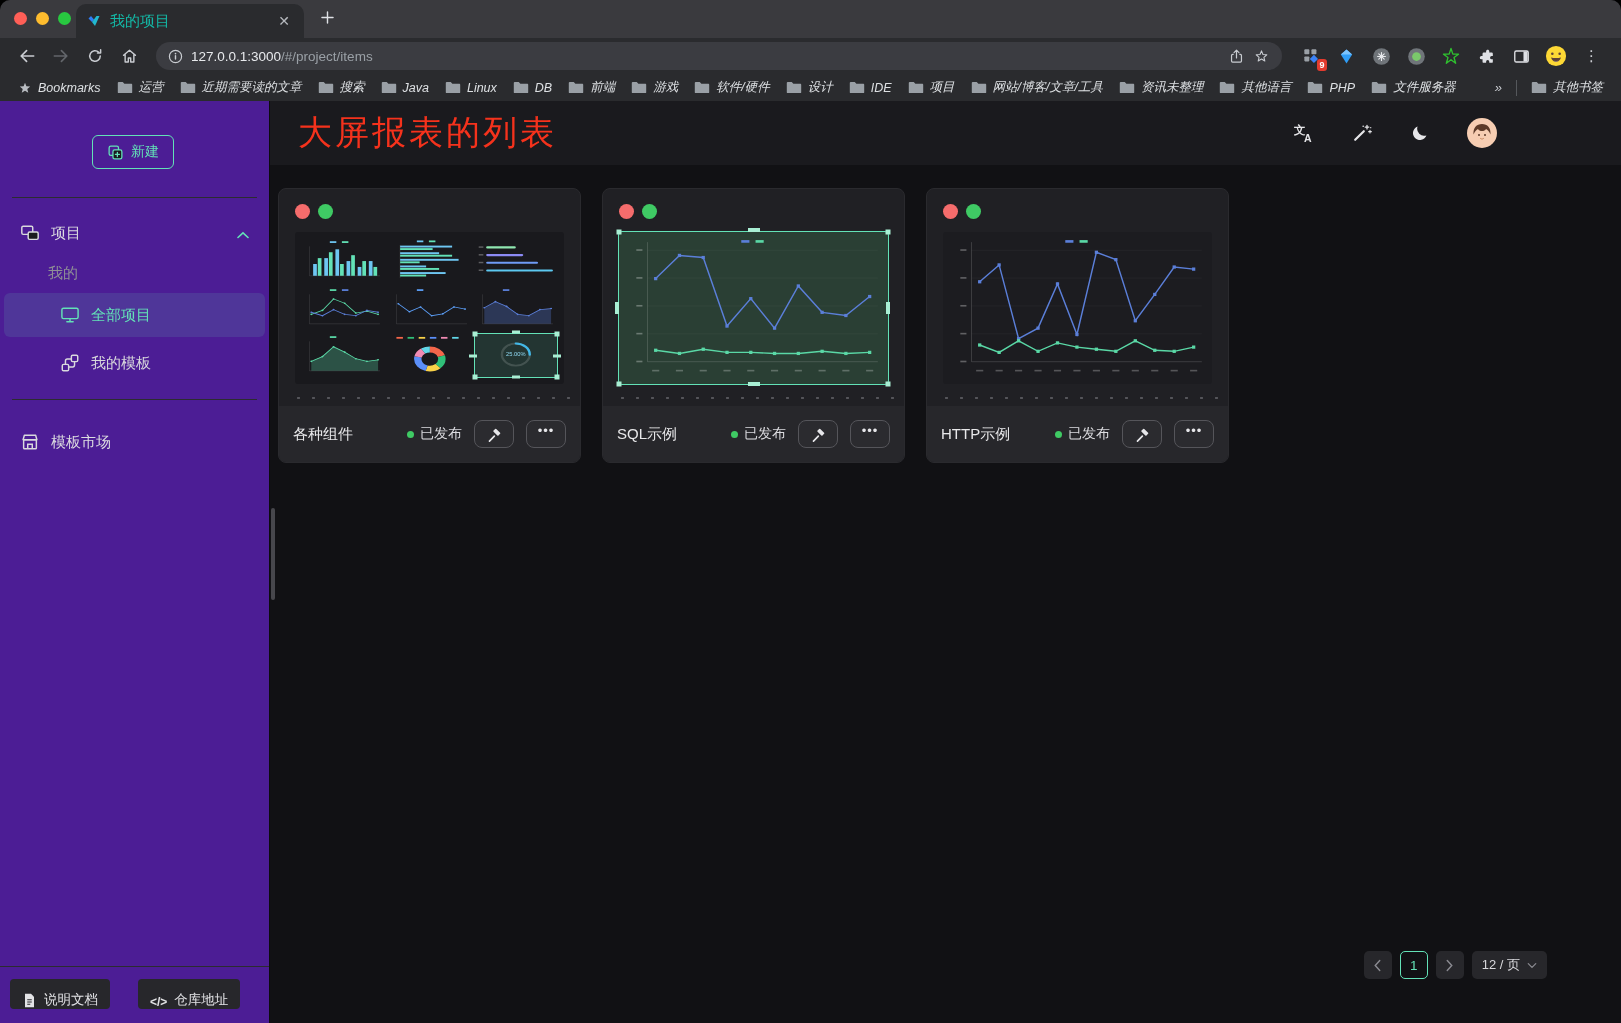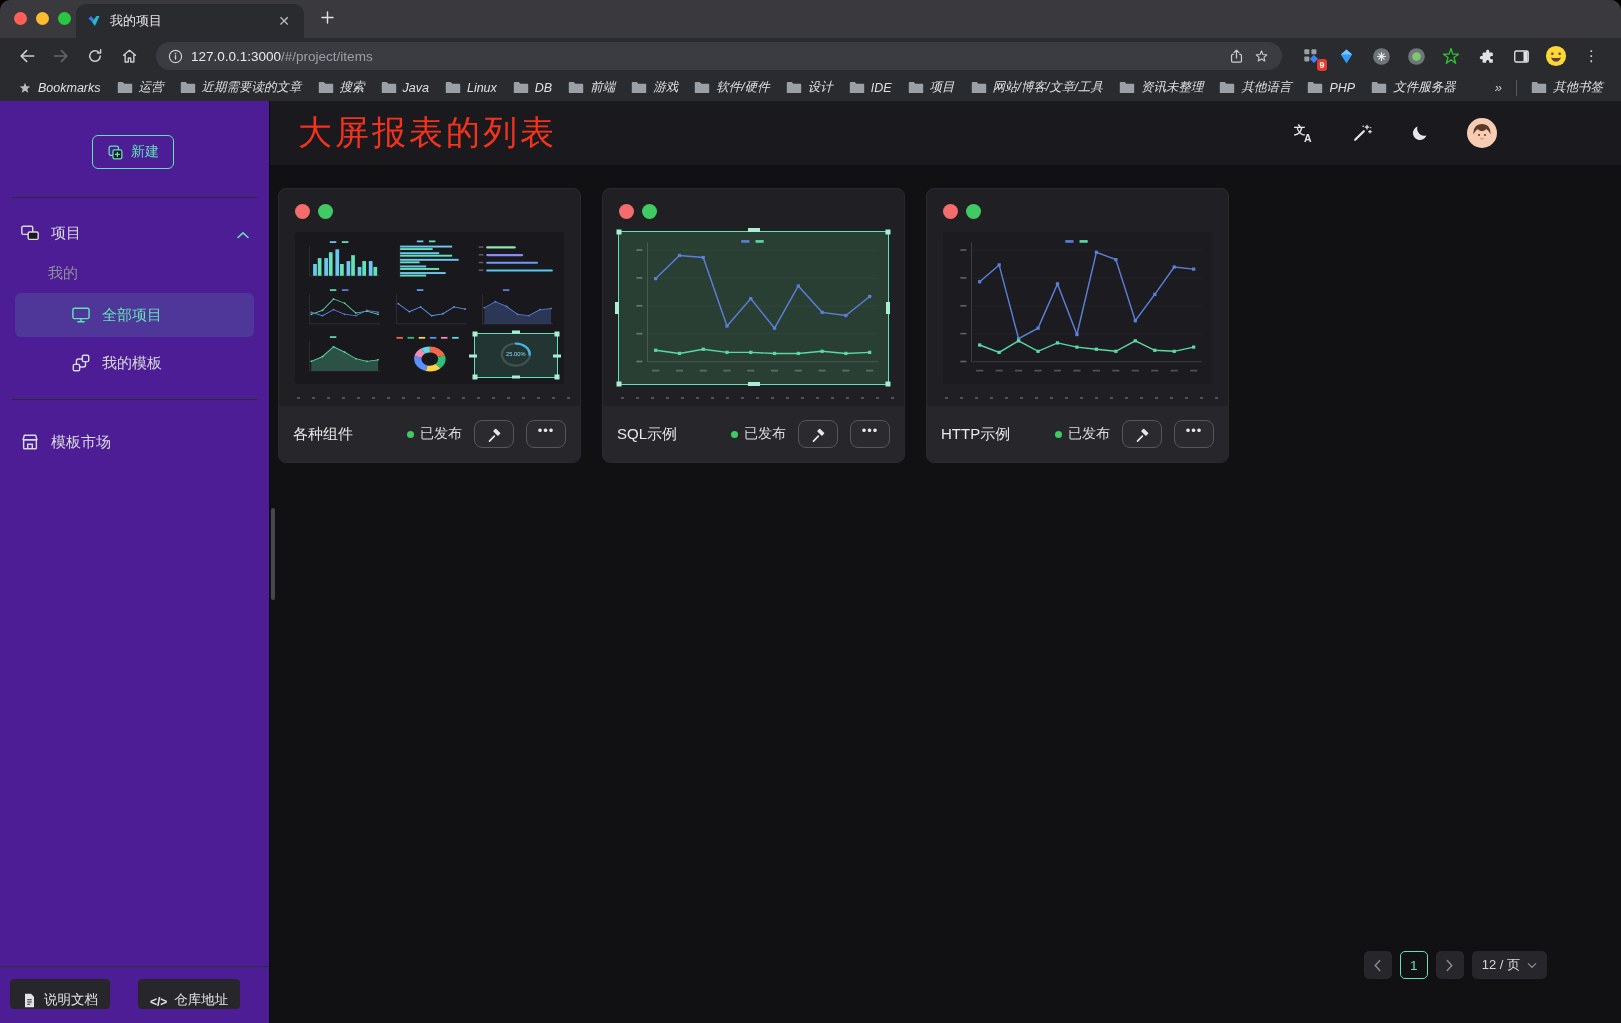--- a/index.html
+++ b/index.html
@@ -8,21 +8,21 @@
   .window { width:1621px; height:1023px; border-radius:10px 10px 0 0; overflow:hidden;
     display:flex; flex-direction:column; background:#111114; }
 
   
   .tabstrip { height:38px; background:#3a3a3e; position:relative; display:flex; align-items:flex-end; flex:none; }
   .traffic { position:absolute; left:14px; top:12px; display:flex; gap:9px; }
   .tl { width:13px; height:13px; border-radius:50%; }
   .tl.r { background:#ff5f57; } .tl.y { background:#febc2e; } .tl.g { background:#28c840; }
   .tab { margin-left:76px; width:228px; height:34px; background:#2a2b2e; border-radius:10px 10px 0 0;
     display:flex; align-items:center; padding:0 10px; gap:8px; }
-  .tab-title { color:#e5e5e5; font-size:13px; flex:1; white-space:nowrap; overflow:hidden; }
+  .tab-title { color:#14b8a6; font-size:15px; flex:1; white-space:nowrap; overflow:hidden; }
   .tab-close { color:#b6b9be; font-size:14px; line-height:1; padding:2px 4px; border-radius:4px; }
   .newtab-btn { margin:0 0 7px 14px; color:#dfe1e5; }
 
   .toolbar { height:36px; background:#2a2b2e; display:flex; align-items:center; padding:0 12px; gap:4px; flex:none; }
   .tb-ico { width:30px; height:28px; display:flex; align-items:center; justify-content:center; border-radius:50%; flex:none; }
   .omnibox { flex:1; height:28px; margin:0 8px; background:#3b3c41; border-radius:14px;
     display:flex; align-items:center; padding:0 12px; gap:8px; min-width:0; }
   .url { font-size:13.5px; white-space:nowrap; overflow:hidden; flex:1; }
   .url .host { color:#e8eaed; } .url .path { color:#9aa0a6;margin-top:40px; }
   .ext-row { display:flex; align-items:center; gap:13px; padding:0 6px; flex:none; }
@@ -41,21 +41,21 @@
 
   
   .app { flex:1; display:flex; min-height:0; }
   .sidebar { width:270px; background:#4c1d95; border-right:1px solid #0c0c0e; display:flex; flex-direction:column; flex:none; }
   .new-btn { margin:34px 0 0 92px; width:82px; height:34px; border:1px solid #63e2b7; border-radius:6px;
     color:#63e2b7; font-size:14px; display:flex; align-items:center; justify-content:center; gap:7px; background:transparent; }
   .side-div { height:1px; background:#2c2c30; margin:28px 12px 0; }
   .nav-group { height:46px; margin-top:12px; display:flex; align-items:center; padding:0 20px; color:#dcdce0; font-size:15px; gap:11px; }
   .nav-group .chev { margin-left:auto; }
   .nav-owner { padding:8px 0 8px 48px; color:#8f8f96; font-size:15px; }
-  .nav-item { height:44px; margin:2px 15px; border-radius:6px; display:flex; align-items:center; padding-left:56px; gap:11px;
+  .nav-item { height:44px; margin:2px 4px; border-radius:6px; display:flex; align-items:center; padding-left:56px; gap:11px;
     color:#d8d8dc; font-size:15px; }
   .nav-item.active { background:rgba(99,226,183,.13); color:#63e2b7; }
   .nav-item2 { height:44px; display:flex; align-items:center; padding:0 20px; gap:11px; color:#dcdce0; font-size:15px; margin-top:8px; }
   .side-div2 { height:1px; background:#2c2c30; margin:12px 12px; }
   .side-footer { margin-top:auto; border-top:1px solid #2c2c30; padding:12px 10px 14px; display:flex; gap:28px; }
   .side-fbtn { height:30px; background:#27272b; border-radius:4px; display:flex; align-items:flex-end; gap:7px;
     padding:0 12px; color:#e3e3e6; font-size:13.5px; }
 
   .main { flex:1; position:relative; background:#111114; min-width:0; }
   .main-header { height:64px; background:#1a1a1e; display:flex; align-items:center; padding:0 28px; }

